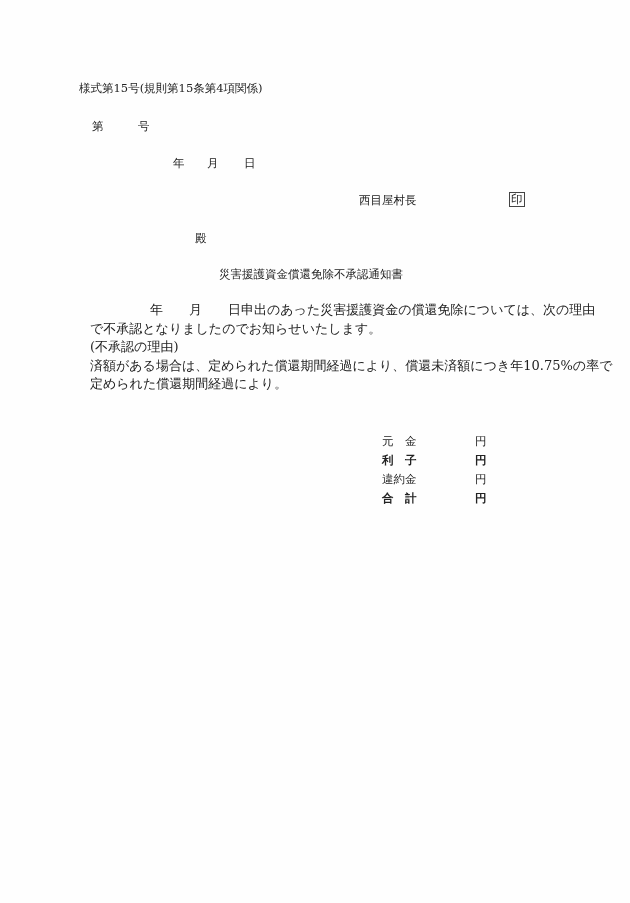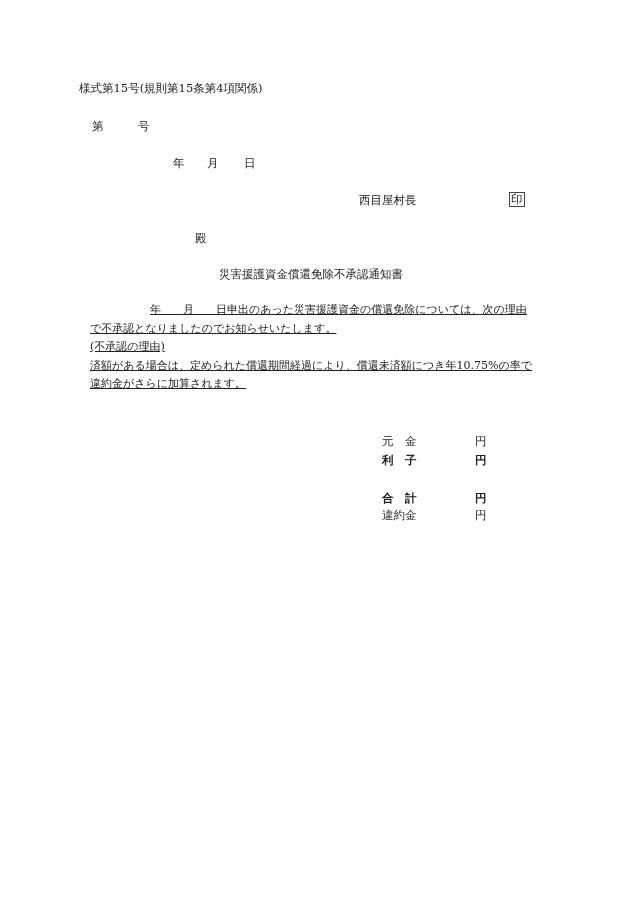--- a/index.html
+++ b/index.html
@@ -1,20 +1,20 @@
 <!DOCTYPE html>
 <html><head>
 <meta charset="utf-8">
 <style>
   html, body { margin:0; padding:0; background:#fefefe; }
   body { width:630px; height:903px; position:relative; overflow:hidden;
          font-family:"DejaVu Serif","Liberation Serif",serif; color:#222; font-size:11.5px; }
   .abs { position:absolute; white-space:nowrap; line-height:14px;text-align:center; }
   .seal { display:inline-block; border:1px solid #444; padding:0 1px; line-height:13px; }
-  .para { position:absolute; left:80px; width:470px; line-height:18.5px; font-size:11px;text-decoration:underline; }
+  .para { position:absolute; left:80px; width:470px; line-height:18.5px; font-size:13px; }
   .para div { white-space:nowrap; }
   .amt-row { position:absolute; left:382px; width:110px; height:18px; line-height:18px; }
   .amt-label { position:absolute; left:0;text-align:right; }
   .amt-yen { position:absolute; left:93px; }
 </style>
 </head>
 <body>
 
 <div class="abs" style="left:79px;top:81px;">様式第15号(規則第15条第4項関係)</div>
 
@@ -32,31 +32,31 @@
 
 <div class="abs" style="left:195px;top:231px;">殿</div>
 
 <div class="abs" style="left:219px;top:268px;font-family:Liberation Mono, monospace;">災害援護資金償還免除不承認通知書</div>
 
 <div class="para" style="top:301px;">
   <div style="padding-left:70px;">年　　月　　日申出のあった災害援護資金の償還免除については、次の理由</div>
   <div style="padding-left:10px;">で不承認となりましたのでお知らせいたします。</div>
   <div style="padding-left:10px;">(不承認の理由)</div>
   <div style="padding-left:10px;">済額がある場合は、定められた償還期間経過により、償還未済額につき年10.75%の率で</div>
-  <div style="padding-left:10px;">違約金がさらに加算されます。</div>
+  <div style="padding-left:10px;">定められた償還期間経過により。</div>
 </div>
 
 <div class="amt-row" style="top:432px;">
   <span class="amt-label">元　金</span>
   <span class="amt-yen">円</span>
 </div>
 <div class="amt-row" style="top:451px;font-weight:bold;">
   <span class="amt-label">利　子</span>
   <span class="amt-yen">円</span>
 </div>
-<div class="amt-row" style="top:470px;margin-top:36px;">
+<div class="amt-row" style="top:470px;">
   <span class="amt-label">違約金</span>
   <span class="amt-yen">円</span>
 </div>
 <div class="amt-row" style="top:489px;font-weight:bold;">
   <span class="amt-label">合　計</span>
   <span class="amt-yen">円</span>
 </div>
 
 </body></html>

